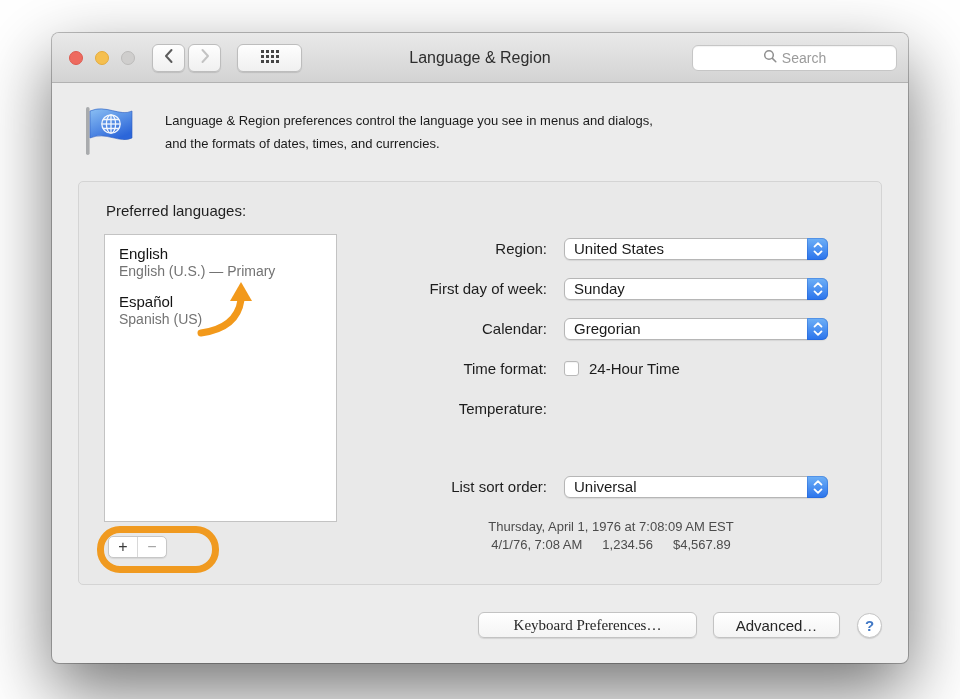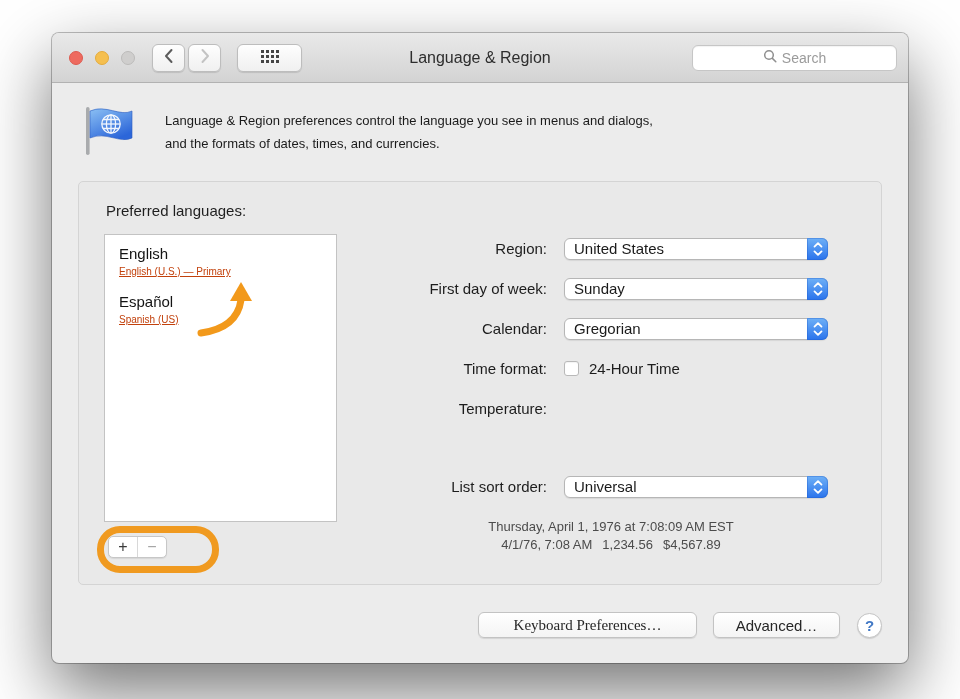--- a/index.html
+++ b/index.html
@@ -51,21 +51,21 @@
 
   
   .groupbox { position:absolute; left:26px; top:148px; width:804px; height:404px;
     background:#e9e9e9; border:1px solid #d4d4d4; border-radius:5px; }
 
   .pref-label { position:absolute; left:27px; top:20px; font-size:15px; color:#1f1f1f; }
   .lang-list { position:absolute; left:25px; top:52px; width:233px; height:288px;
     background:#fff; border:1px solid #c3c3c3; padding:9px 14px; }
   .lang-item { margin-bottom:12px; }
   .lang-name { font-size:15px; color:#141414; line-height:19px; }
-  .lang-detail { font-size:10px; color:#c2410c; line-height:17px;text-decoration:underline; }
+  .lang-detail { font-size:14px; color:#737373; line-height:17px; }
 
   .arrow-svg { position:absolute; left:112px; top:98px; }
   .orange-ring { position:absolute; left:18px; top:344px; width:122px; height:47px;
     border:7px solid #f09a20; border-radius:23px; }
   .pm { position:absolute; left:29px; top:354px; width:59px; height:22px; background:#fff;
     border:1px solid #c7c7c7; border-radius:5px; display:flex; box-shadow:0 1px 1px rgba(0,0,0,.08); }
   .pm-btn { flex:1; border:none; background:none; font-family:"Liberation Sans",sans-serif;
     font-size:16px; line-height:20px; cursor:default; }
   .pm-add { color:#3a3a3a; border-right:1px solid #d8d8d8; }
   .pm-rem { color:#a2a2a2; }
@@ -78,21 +78,21 @@
   .select-value { position:absolute; left:9px; top:0; line-height:20px; font-size:15px; color:#1a1a1a; white-space:nowrap; }
   .stepper { position:absolute; right:-1px; top:-1px; width:21px; height:22px; border-radius:0 6px 6px 0;
     background:linear-gradient(#6fb1f7,#2a73ec); display:flex; align-items:center; justify-content:center;
     box-shadow:inset 0 0 0 1px rgba(32,92,200,.35); }
   .checkbox { position:absolute; left:485px; top:3px; width:15px; height:15px; background:#fff;
     border:1px solid #b9b9b9; border-radius:3px; box-shadow:inset 0 1px 1px rgba(0,0,0,.05); }
   .check-label { position:absolute; left:510px; line-height:22px; font-size:15px; color:#1d1d1d; }
 
   .samples { position:absolute; left:322px; top:336px; width:420px; text-align:center;
     font-size:13px; color:#4c4c4c; line-height:18px; }
-  .sample-short { display:flex; justify-content:center; gap:10px; }
+  .sample-short { display:flex; justify-content:center; gap:20px; }
 
   
   .push { position:absolute; top:579px; height:26px; border:1px solid #c3c3c3; border-radius:6px;
     background:linear-gradient(#ffffff,#f4f4f4); box-shadow:0 1px 1px rgba(0,0,0,.1);
     font-family:"Liberation Sans",sans-serif; font-size:15px; color:#262626; cursor:default; }
   .kb-btn { left:426px; width:219px;font-family:Liberation Serif, serif; }
   .adv-btn { left:661px; width:127px; }
   .help { position:absolute; left:805px; top:580px; width:25px; height:25px; border-radius:50%;
     background:#fff; border:1px solid #c4c4c4; box-shadow:0 1px 1px rgba(0,0,0,.12);
     font-size:15px; font-weight:bold; color:#4178c5; text-align:center; line-height:23px; cursor:default; }

